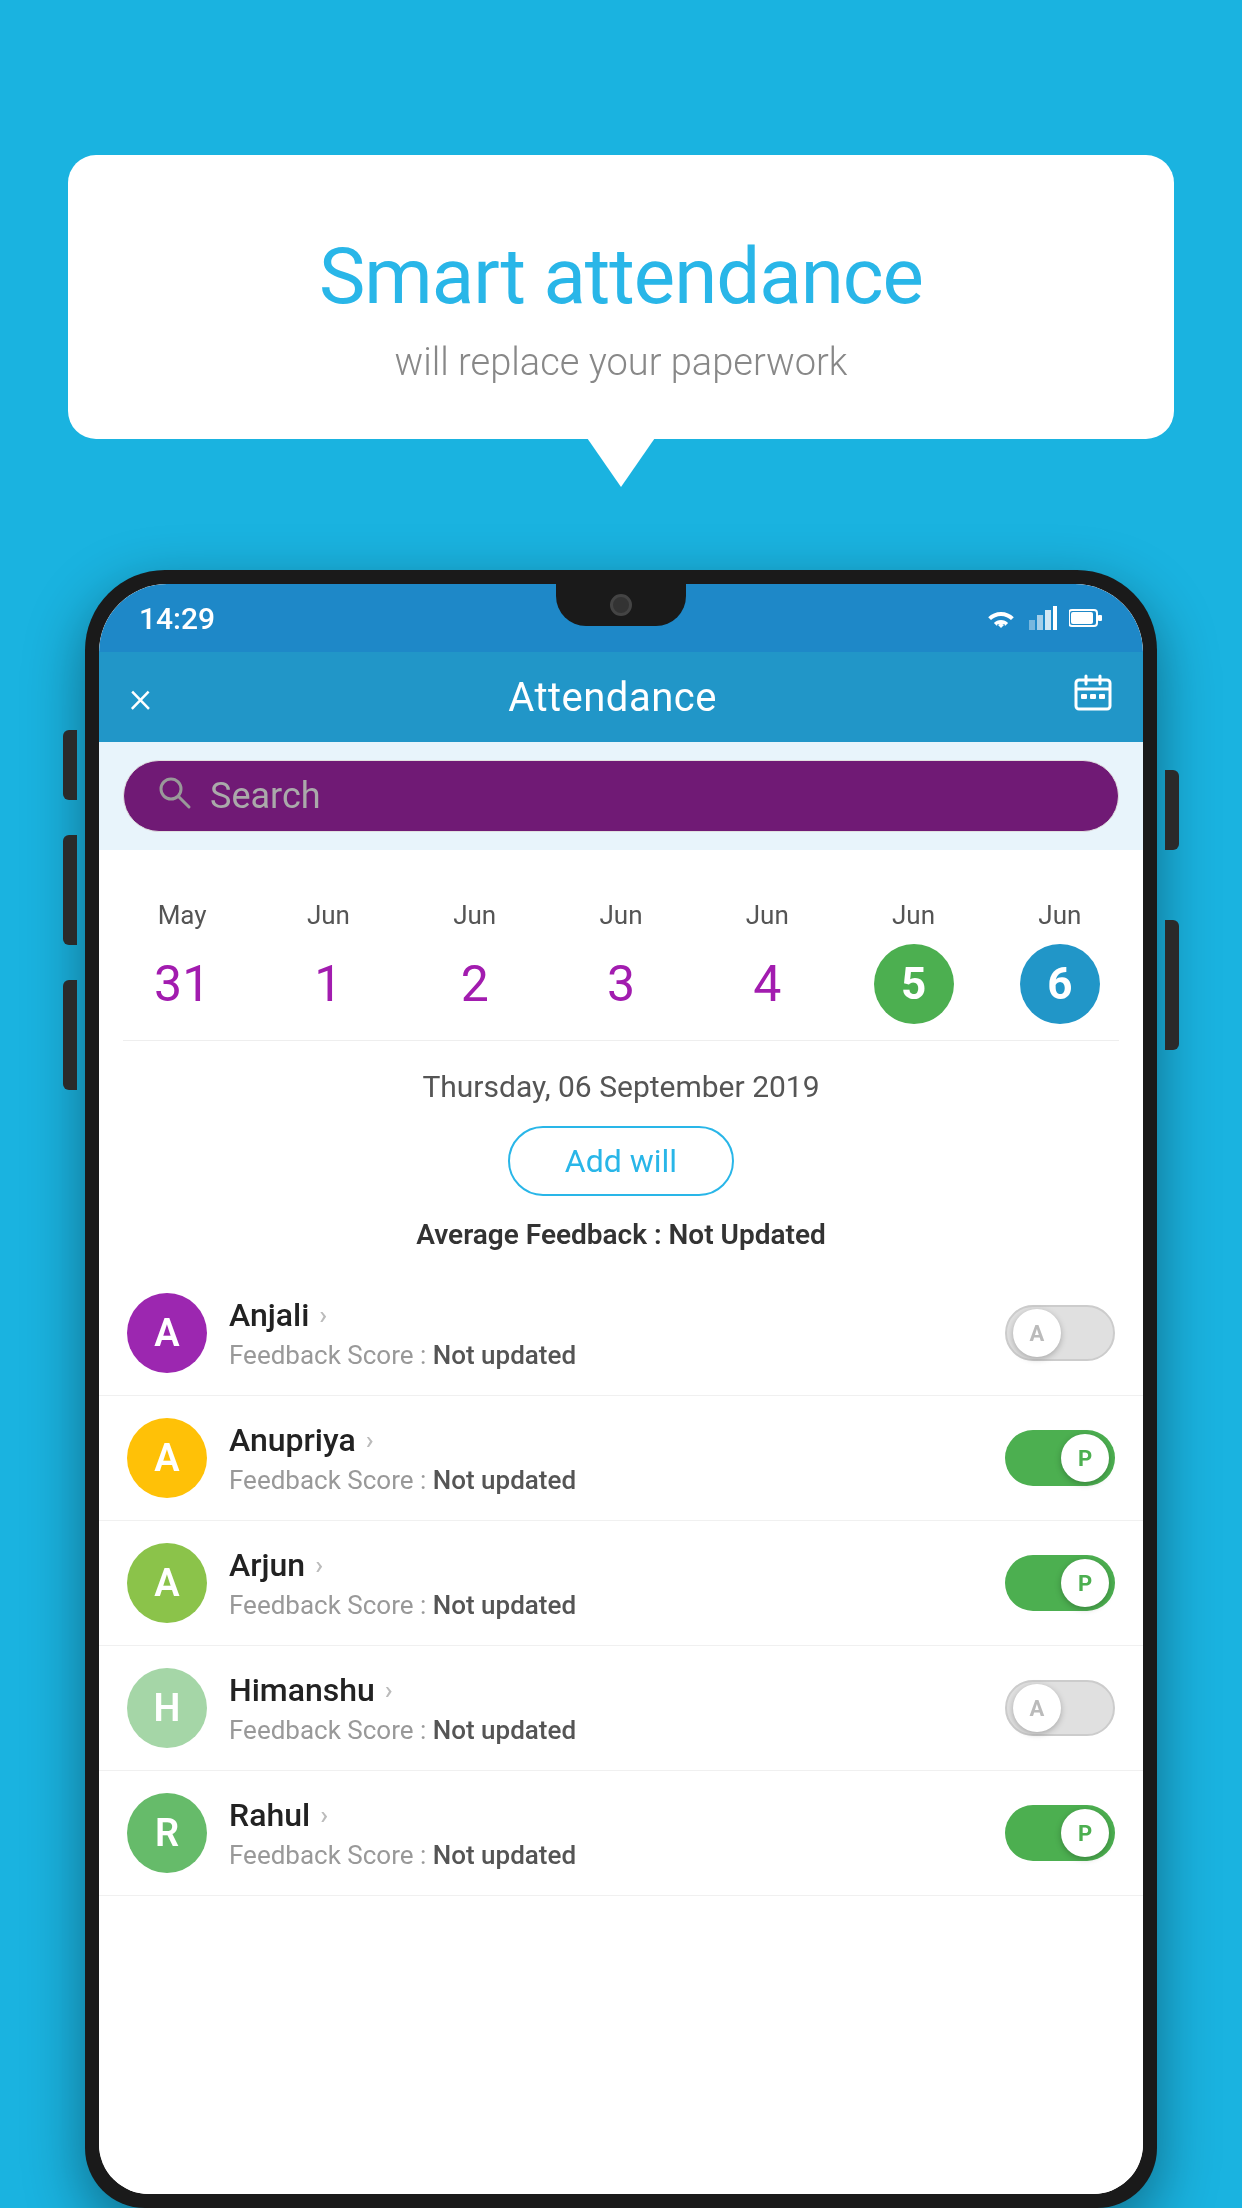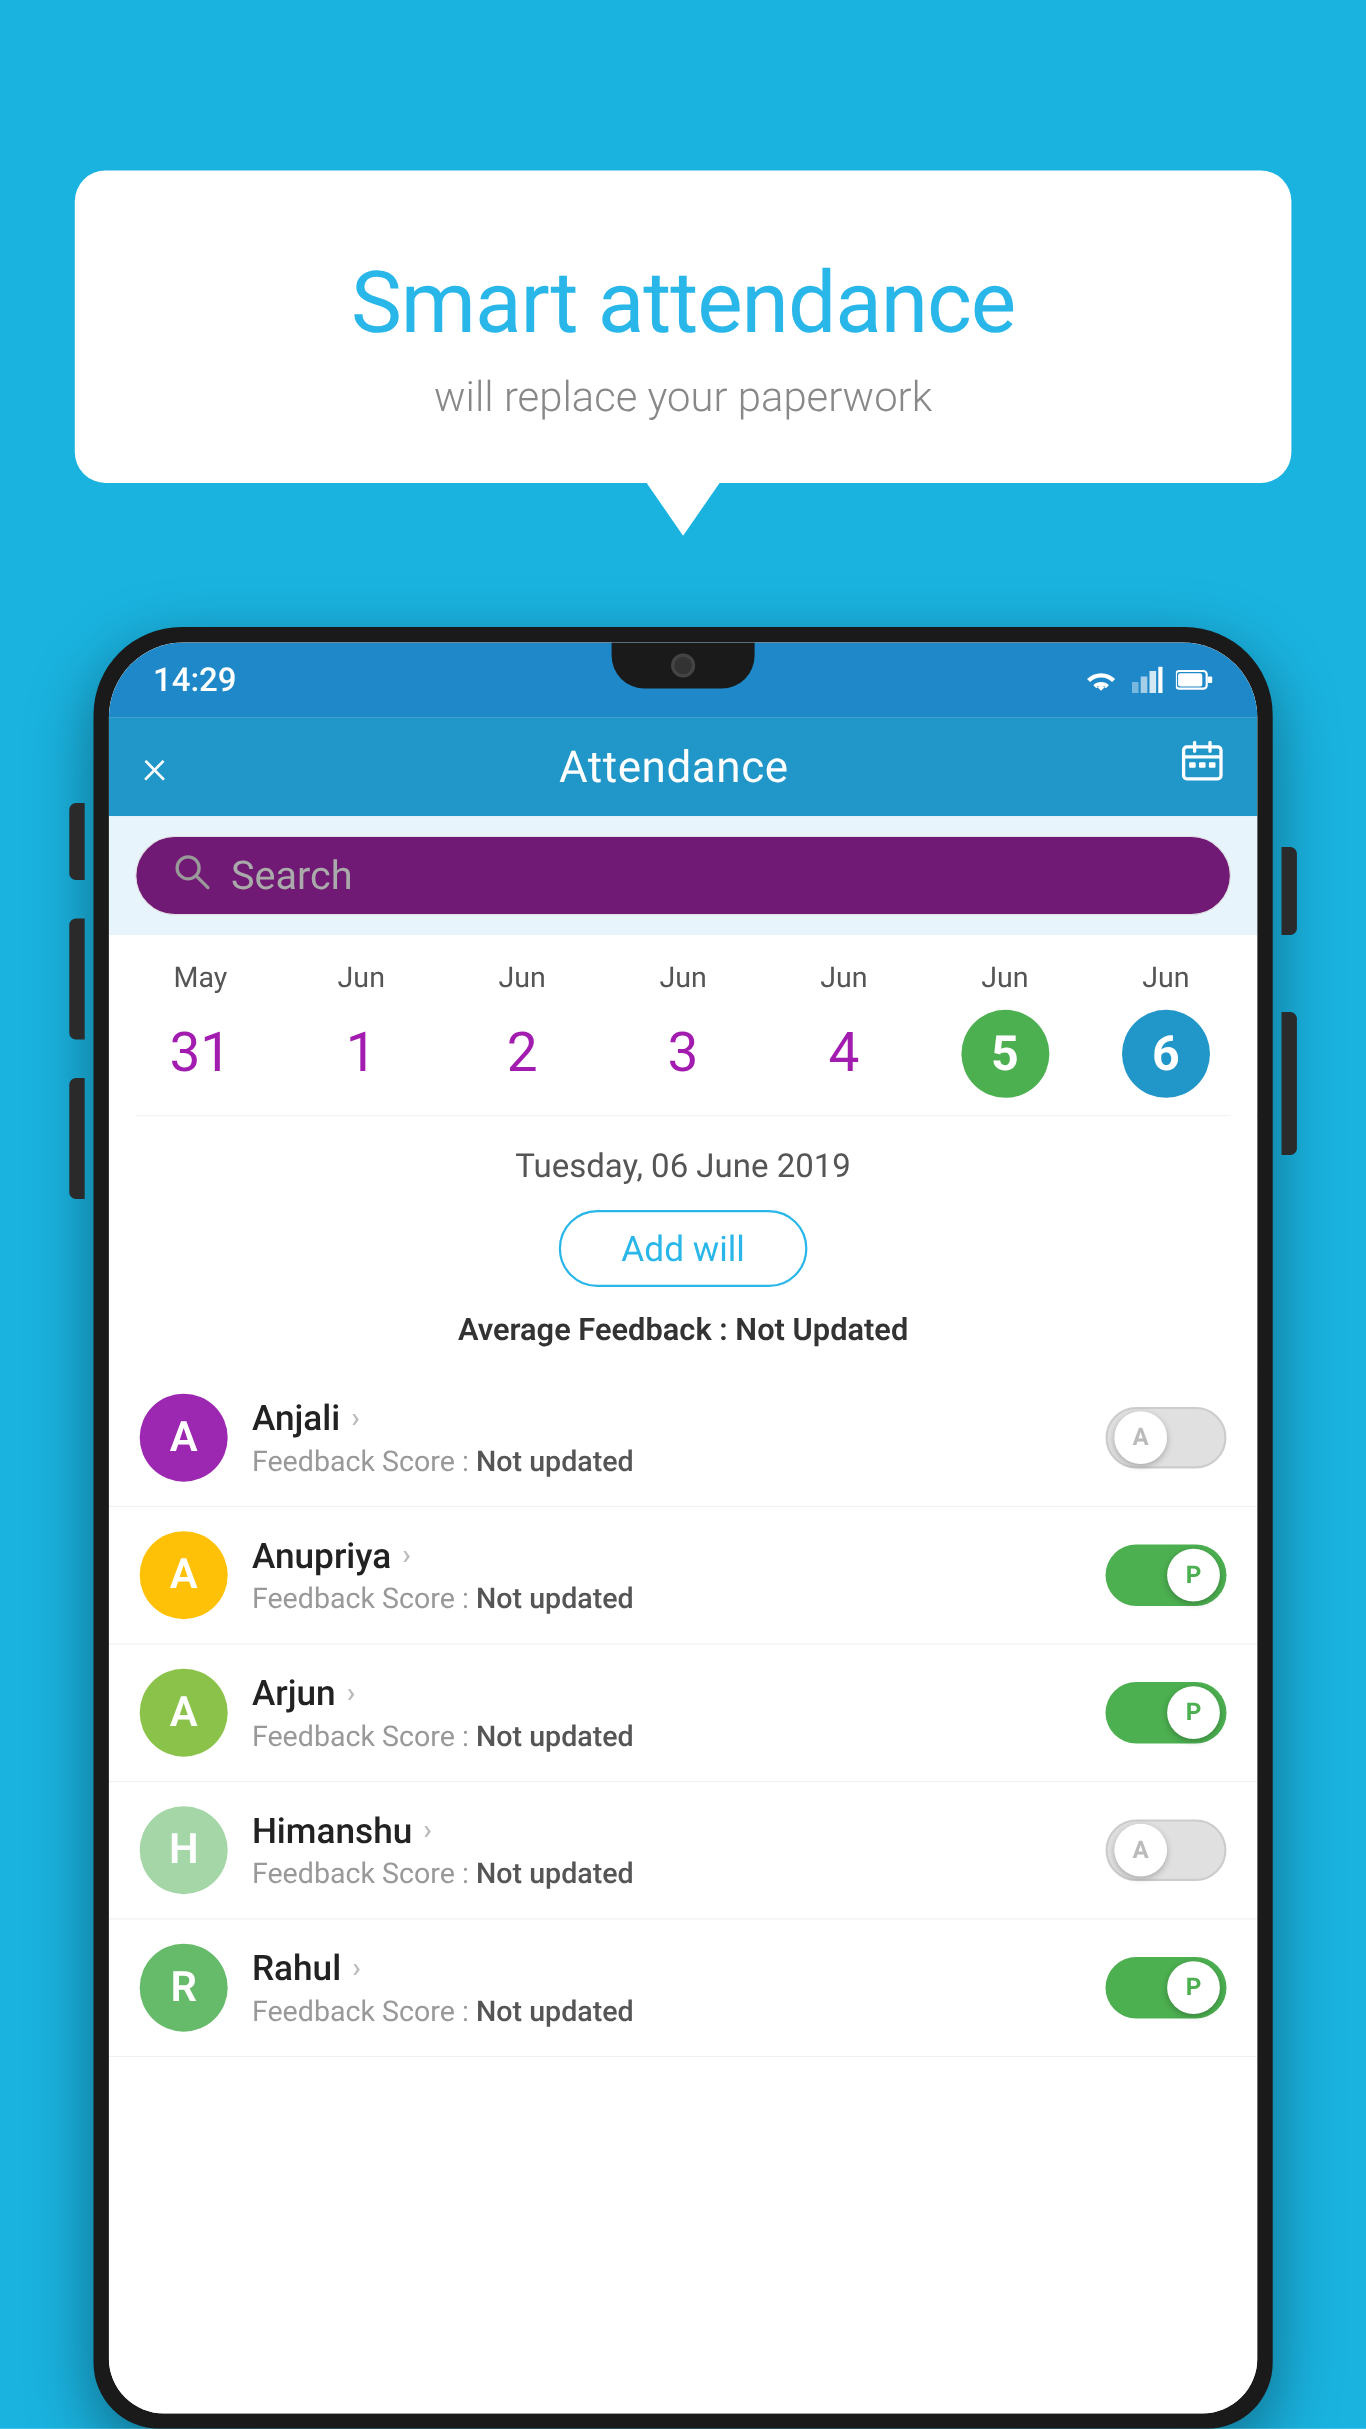--- a/index.html
+++ b/index.html
@@ -173,20 +173,21 @@
       font-size: 36px;
     }
 
     
     .calendar-strip {
       padding: 24px 10px 16px;
       display: flex;
       justify-content: space-around;
       align-items: flex-start;
       background: white;
+      margin-top: 26px;
     }
     .cal-day {
       display: flex;
       flex-direction: column;
       align-items: center;
       gap: 14px;
       min-width: 100px;
     }
     .cal-month {
       font-size: 26px;
@@ -493,21 +494,21 @@
         </div>
         <div class="cal-day">
           <div class="cal-month">Jun</div>
           <div class="cal-date selected">6</div>
         </div>
       </div>
 
     <div class="divider"></div>
 
     <div class="date-info-section">
-      <div class="selected-date-text">Tuesday, 06 June 2019</div>
+      <div class="selected-date-text">Thursday, 06 September 2019</div>
       <div class="add-topic-btn">Add will</div>
       <div class="avg-feedback-text">
         <span>Average Feedback : </span><span style="color:#333;font-weight:600;">Not Updated</span>
       </div>
     </div>
 
     <div class="students-list" id="students-list">
     <div class="student-item">
           <div class="student-avatar" style="background-color: rgb(156, 39, 176);">A</div>
           <div class="student-info">

